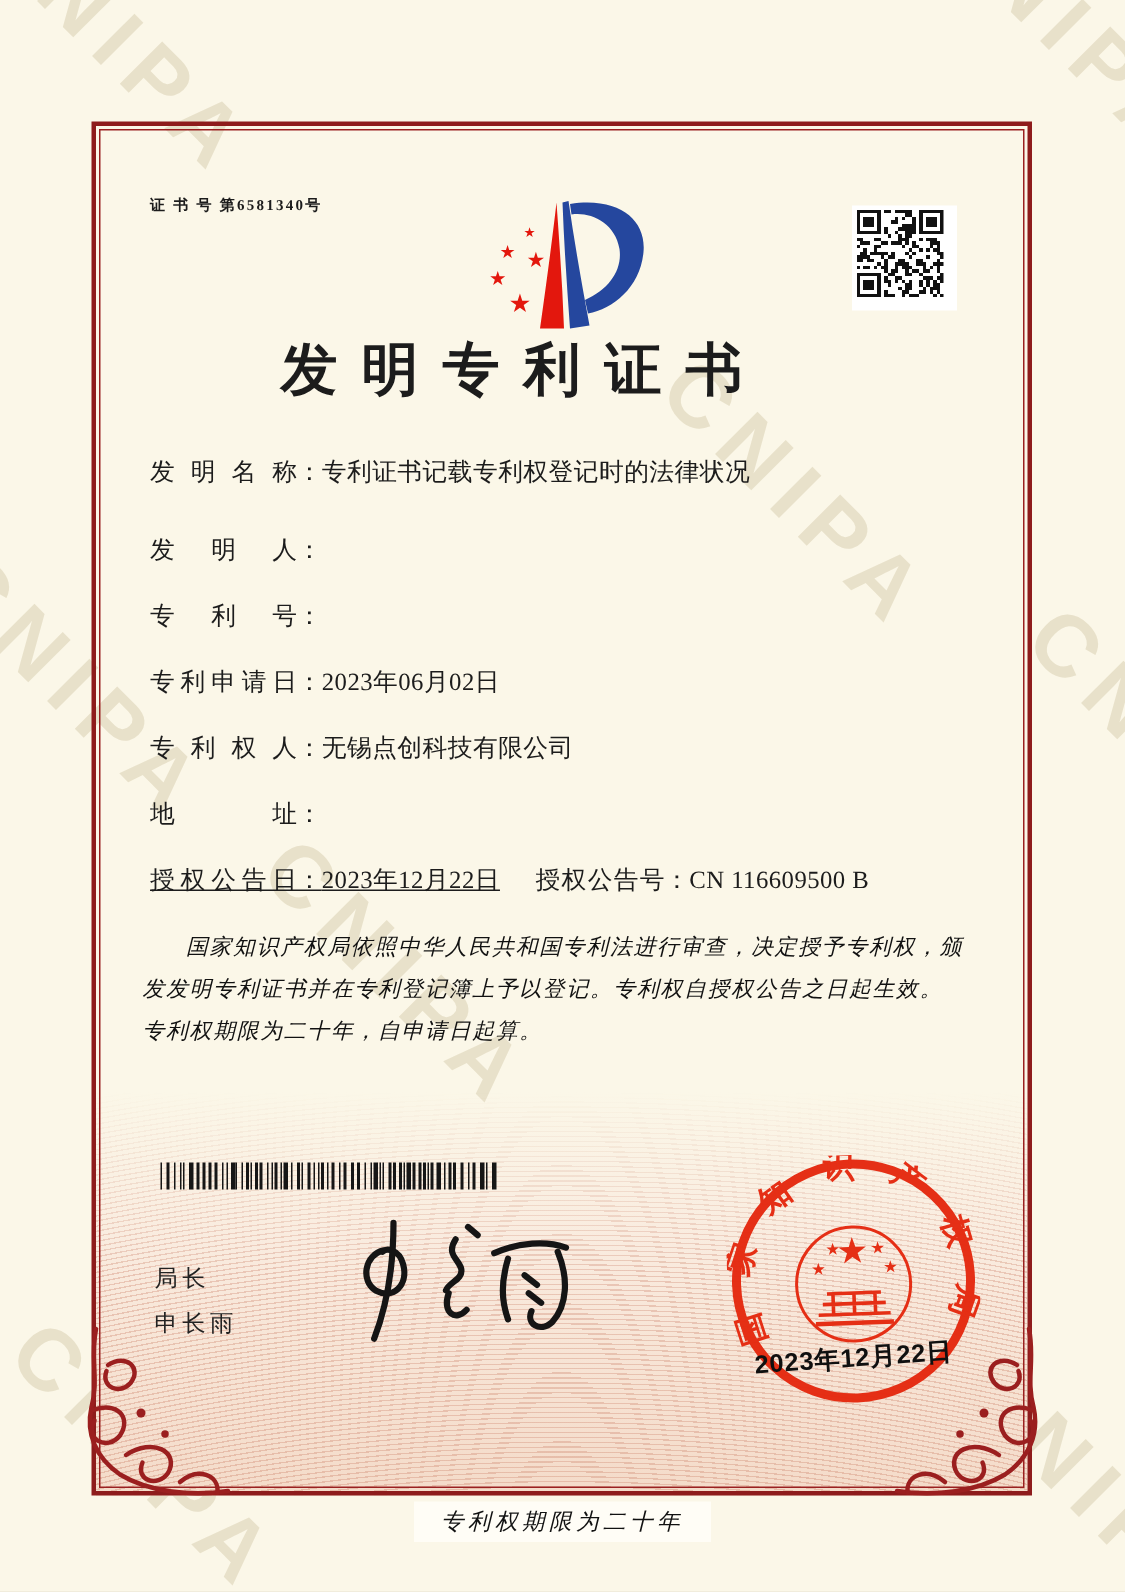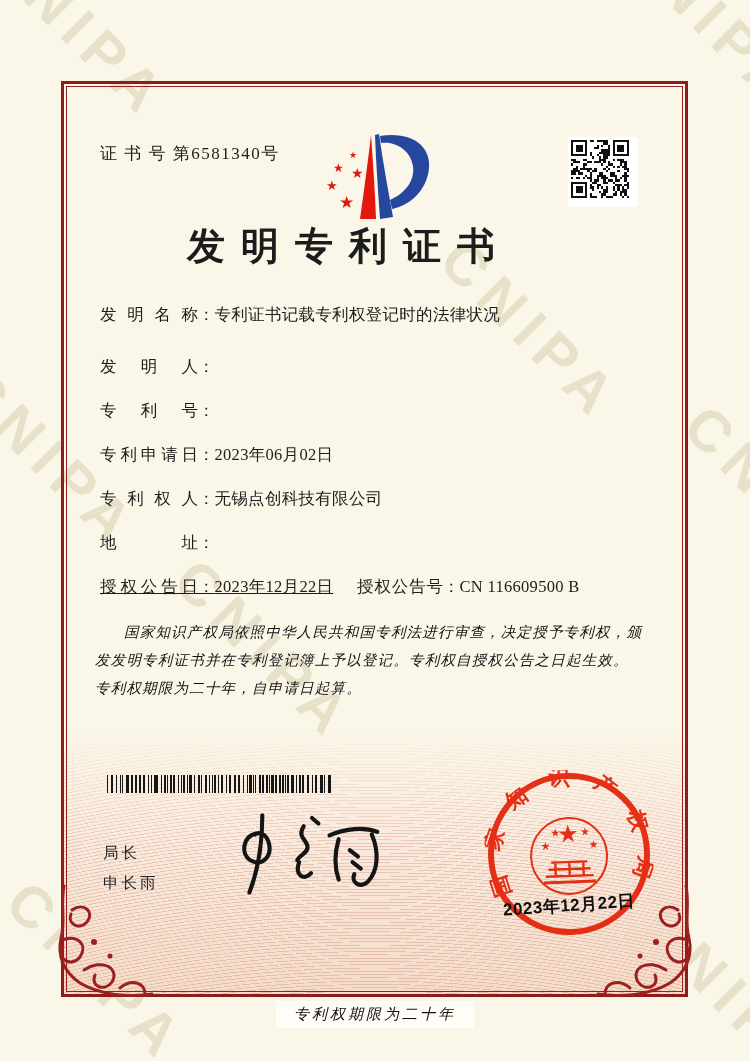--- a/index.html
+++ b/index.html
@@ -27,21 +27,21 @@
     background:linear-gradient(180deg,rgba(253,250,241,0) 0%,rgba(249,233,221,0.85) 38%,#f4dbc9 100%);
   }
   .guilloche::before{
     content:"";position:absolute;inset:0;
     background:repeating-radial-gradient(1400px 1000px at 50% 330%,
       rgba(198,116,92,0.30) 0 1.2px,rgba(198,116,92,0) 1.2px 4.6px);
     -webkit-mask-image:linear-gradient(180deg,transparent 0,#000 45%);
     mask-image:linear-gradient(180deg,transparent 0,#000 45%);
   }
   
-  .cert-no{position:absolute;left:100px;top:142px;font-size:17px;letter-spacing:1.5px;}
+  .cert-no{position:absolute;left:100px;top:130px;font-size:10px;letter-spacing:1.5px;font-weight:bold;}
   .logo{position:absolute;left:325px;top:129px;width:112px;height:94px;}
   .qr{position:absolute;left:568px;top:137px;width:64px;height:64px;background:#fff;padding:3px;}
   .qr svg{display:block;width:58px;height:58px;}
   .title{
     position:absolute;left:0;top:221px;width:682px;text-align:center;
     font-size:38px;font-weight:bold;letter-spacing:16px;padding-left:16px;box-sizing:border-box;
   }
   
   .fields{position:absolute;left:100px;top:303px;width:535px;font-size:16.5px;}
   .frow{display:flex;align-items:flex-start;line-height:23px;margin-bottom:21px;}

